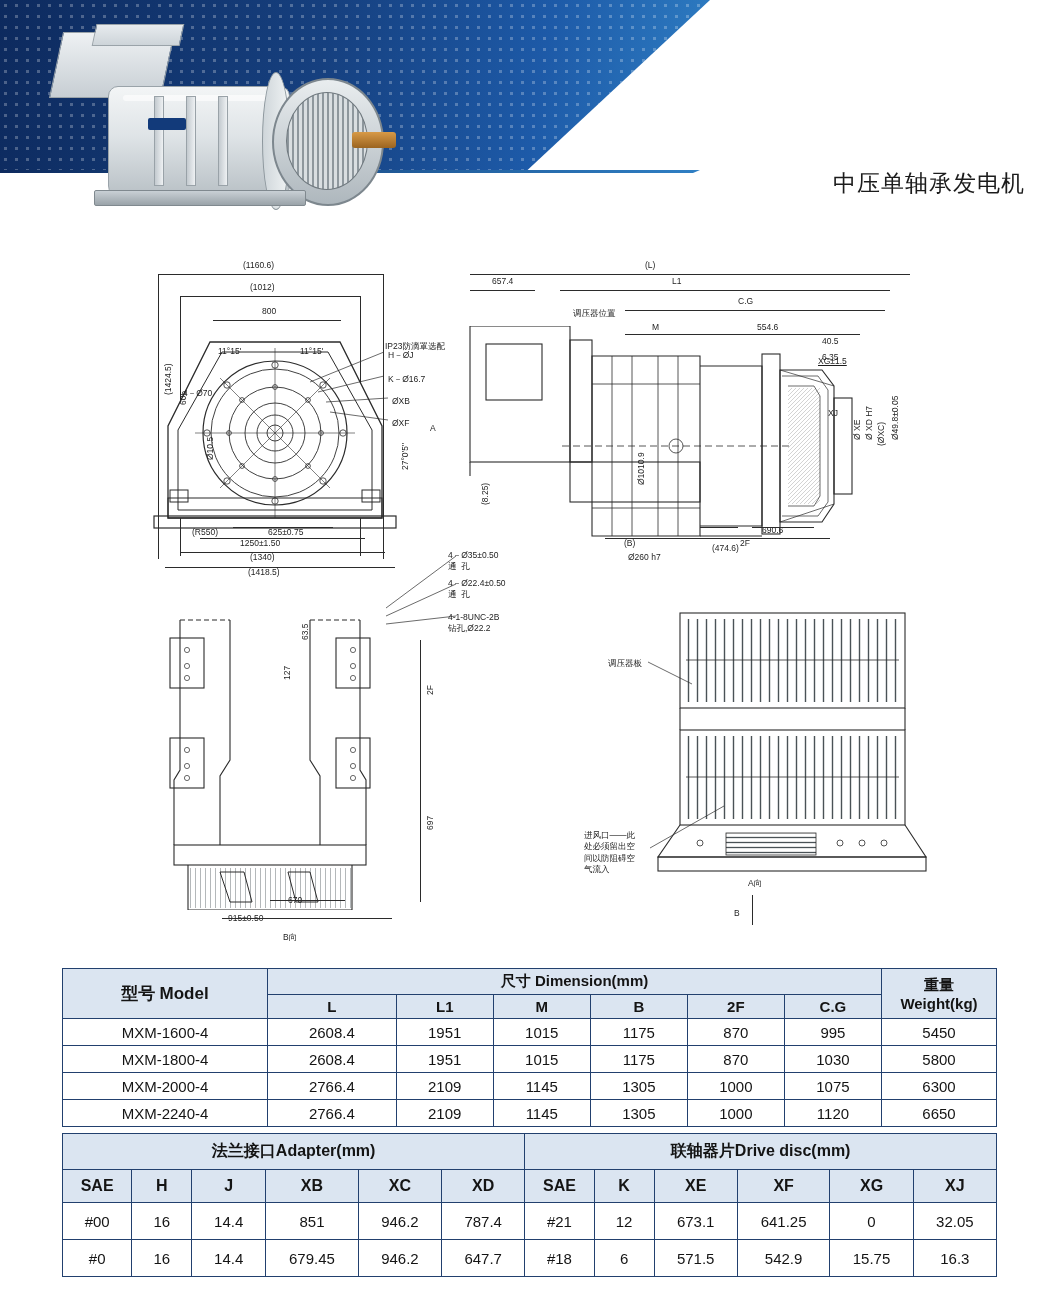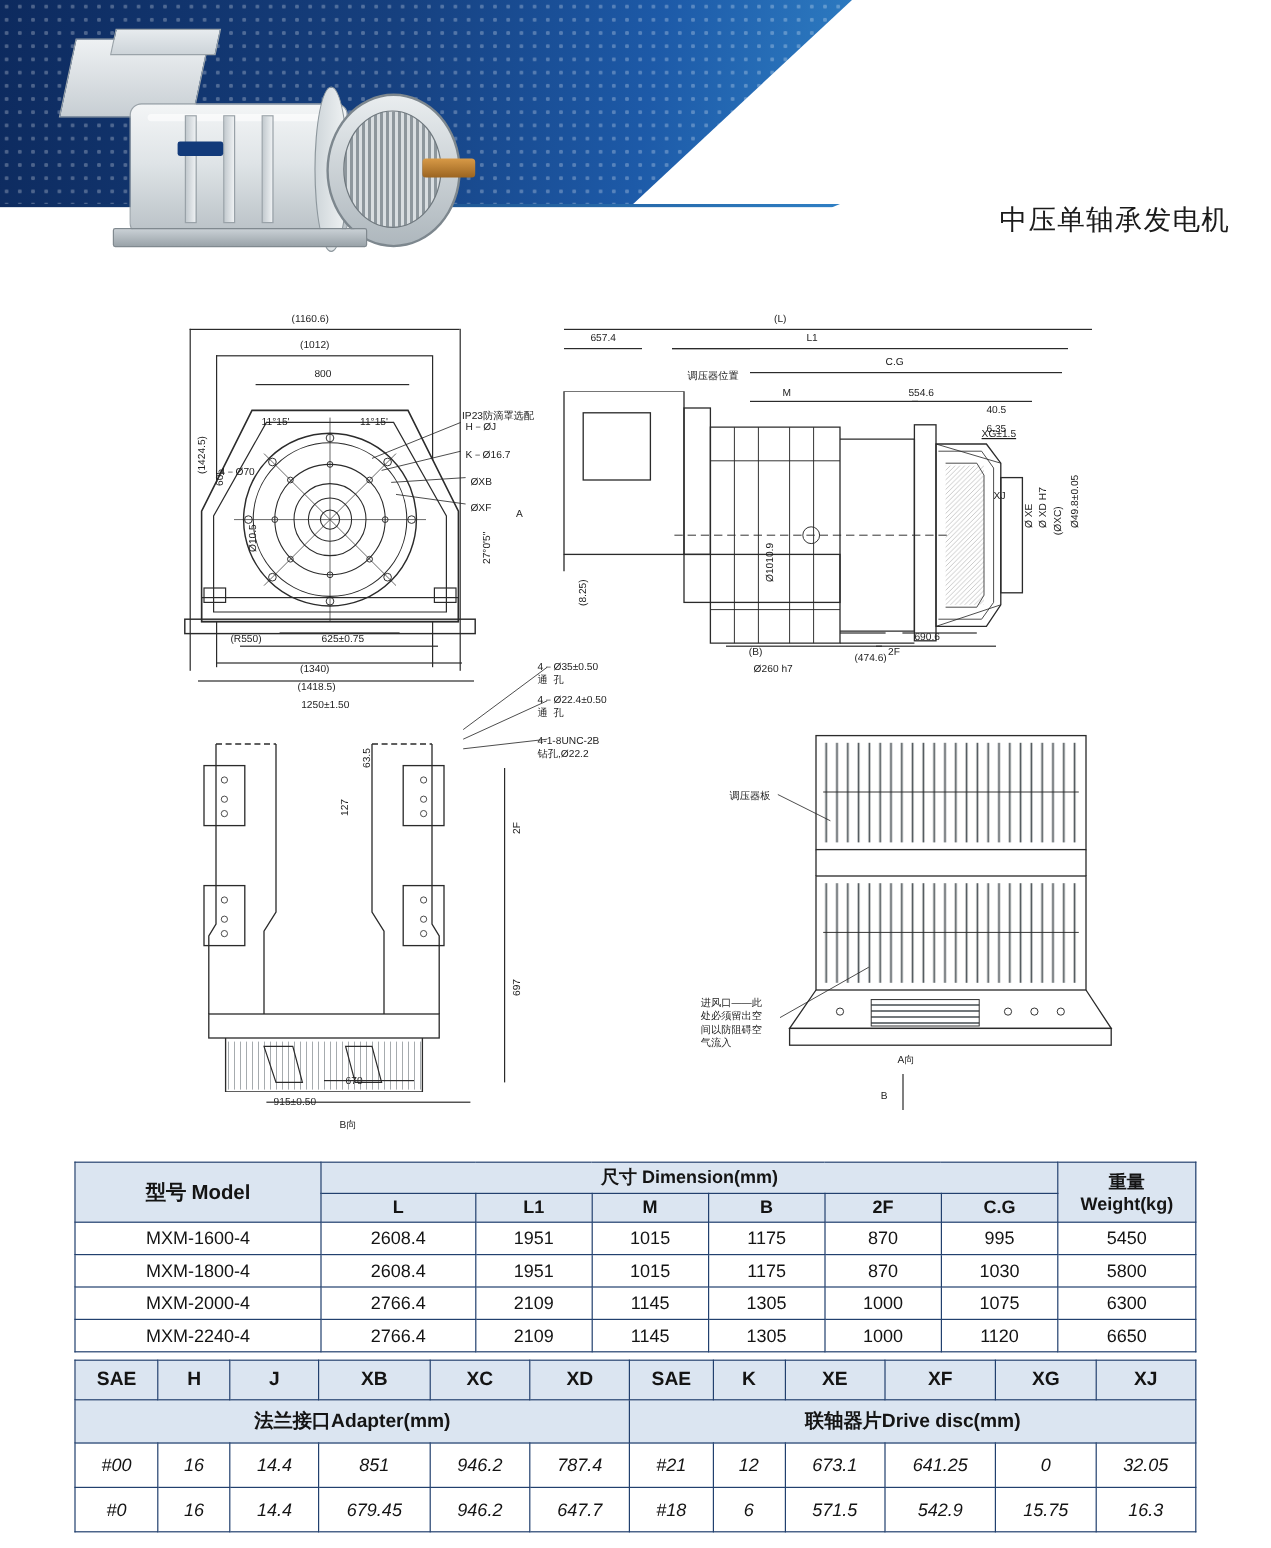--- a/index.html
+++ b/index.html
@@ -55,21 +55,21 @@
   .note{position:absolute;font-size:8.5px;color:#1d1d1d;line-height:1.35;white-space:pre;}
   .poly{position:absolute;}
   
   table{border-collapse:collapse;position:absolute;}
   .t1{left:62px;top:968px;width:935px;}
   .t2{left:62px;top:1133px;width:935px;}
   .t1 th,.t1 td,.t2 th,.t2 td{border:1px solid #22406e;text-align:center;font-size:15px;color:#141414;}
   .t1 th{background:#dbe5f1;font-weight:bold;padding:3px 2px;}
   .t2 th{background:#dbe5f1;font-weight:bold;padding:7px 2px;font-size:16px;}
   .t1 td{padding:2px 2px;height:22px;}
-  .t2 td{padding:5px 18px;height:26px;font-size:15px;font-style:italic;}
+  .t2 td{padding:5px 18px;height:26px;font-size:15px;}
   .t1 .modelcell{text-align:center;}
   .hdr-big{font-size:17px;}
 </style>
 </head>
 <body>
 
 <div class="banner">
   <div class="banner-bg"></div>
   <div class="banner-dots"></div>
   <div class="banner-bottomline"></div>
@@ -146,21 +146,21 @@
         <line x1="70" y1="158" x2="180" y2="48"></line>
       </g>
     </svg>
 
     <div class="dim" style="left:218px;top:106px;">11°15'</div>
     <div class="dim" style="left:300px;top:106px;">11°15'</div>
     <div class="dimv" style="left:178px;top:165px;">605</div>
     <div class="dimv" style="left:205px;top:220px;">Ø10.5</div>
     <div class="dim" style="left:183px;top:148px;">4－Ø70</div>
     <div class="dim" style="left:192px;top:287px;">(R550)</div>
-    <div class="dim" style="left:251px;top:298px;margin-top:44px;">1250±1.50</div>
+    <div class="dim" style="left:240px;top:298px;">1250±1.50</div>
     <div class="dim" style="left:268px;top:287px;">625±0.75</div>
     <div class="dim" style="left:250px;top:312px;">(1340)</div>
     <div class="dim" style="left:248px;top:327px;">(1418.5)</div>
     <div class="dimv" style="left:163px;top:155px;">(1424.5)</div>
     <div class="dimv" style="left:400px;top:230px;">27°0'5"</div>
 
     <div class="dl h" style="left:200px;top:298px;width:165px;"></div>
     <div class="dl h" style="left:233px;top:287px;width:100px;"></div>
     <div class="dl h" style="left:180px;top:312px;width:205px;"></div>
     <div class="dl h" style="left:165px;top:327px;width:230px;"></div>
@@ -445,37 +445,37 @@
       <td>1000</td>
       <td>1120</td>
       <td>6650</td>
     </tr>
   </tbody>
 </table>
 
 <table class="t2">
   <thead>
     <tr>
+      <th colspan="6">法兰接口Adapter(mm)</th>
+      <th colspan="6">联轴器片Drive disc(mm)</th>
+    </tr>
+    <tr>
       <th>SAE</th>
       <th>H</th>
       <th>J</th>
       <th>XB</th>
       <th>XC</th>
       <th>XD</th>
       <th>SAE</th>
       <th>K</th>
       <th>XE</th>
       <th>XF</th>
       <th>XG</th>
       <th>XJ</th>
     </tr>
-    <tr>
-      <th colspan="6">法兰接口Adapter(mm)</th>
-      <th colspan="6">联轴器片Drive disc(mm)</th>
-    </tr>
   </thead>
   <tbody>
     <tr>
       <td>#00</td>
       <td>16</td>
       <td>14.4</td>
       <td>851</td>
       <td>946.2</td>
       <td>787.4</td>
       <td>#21</td>

